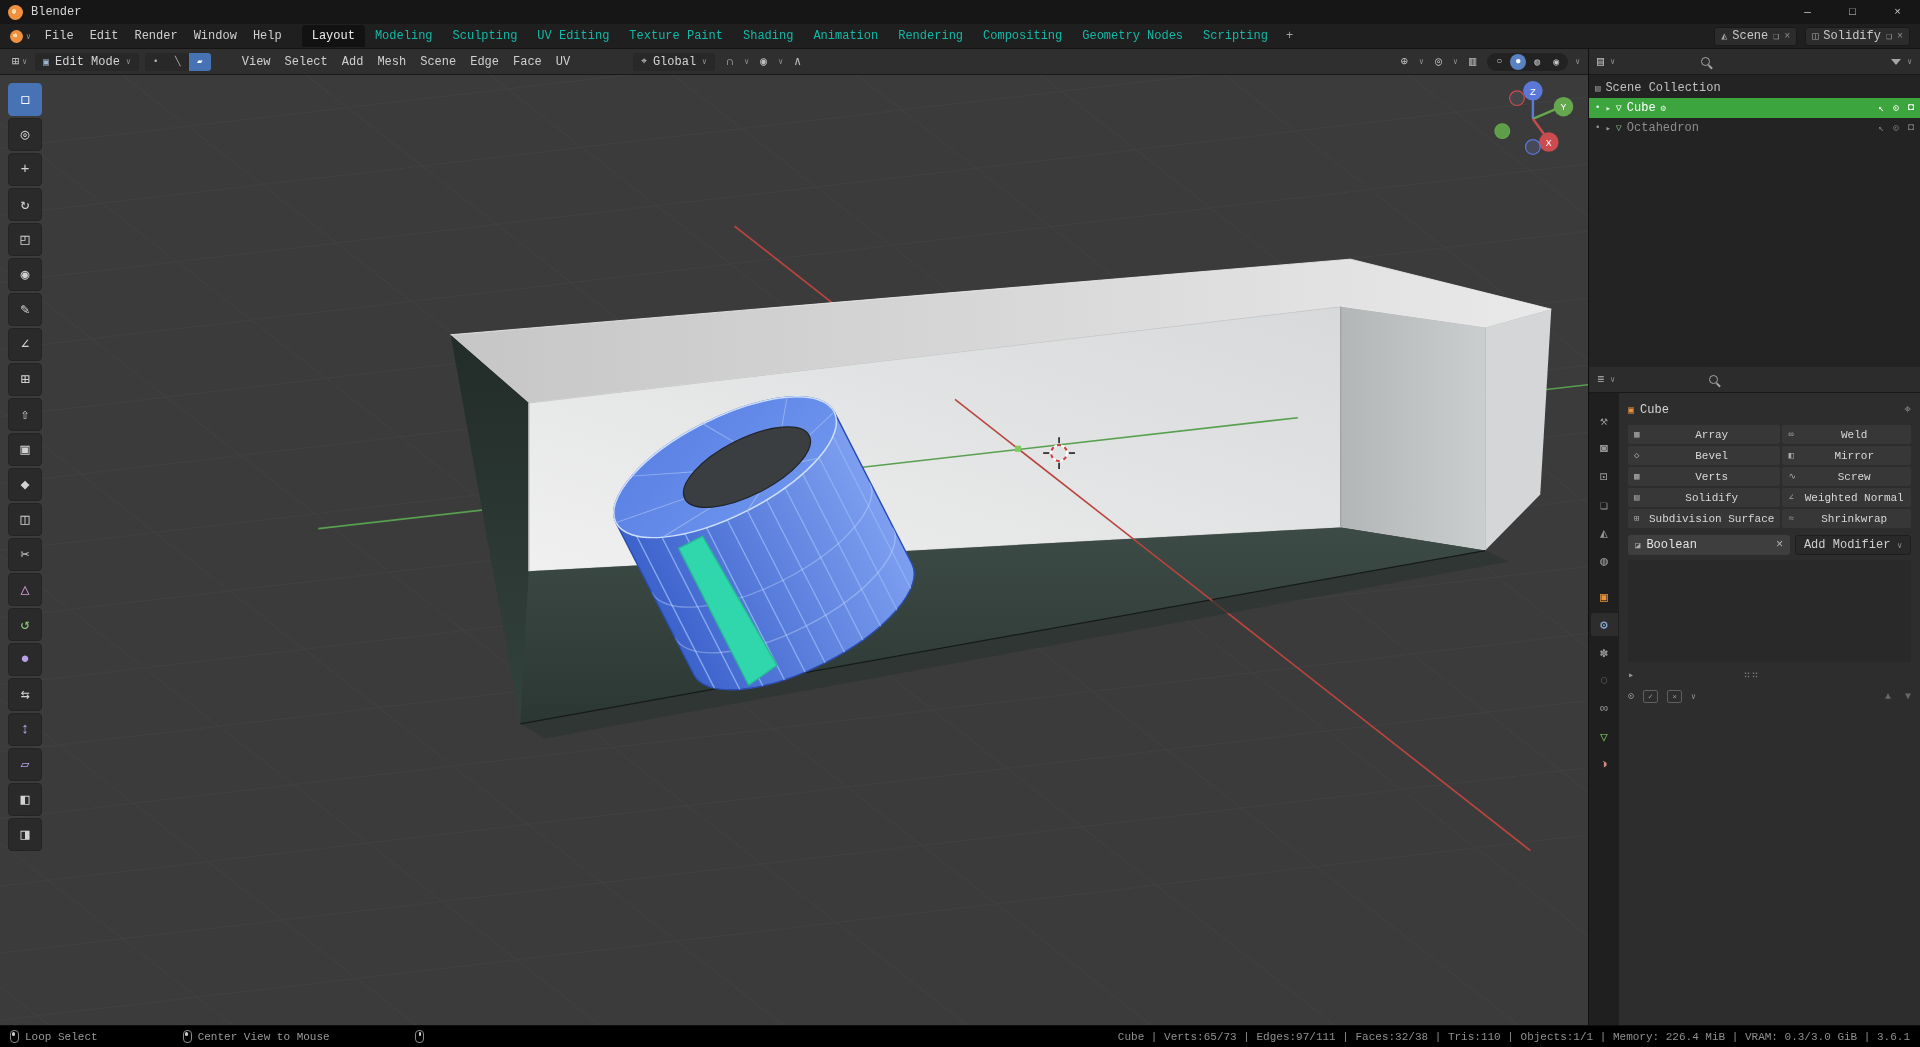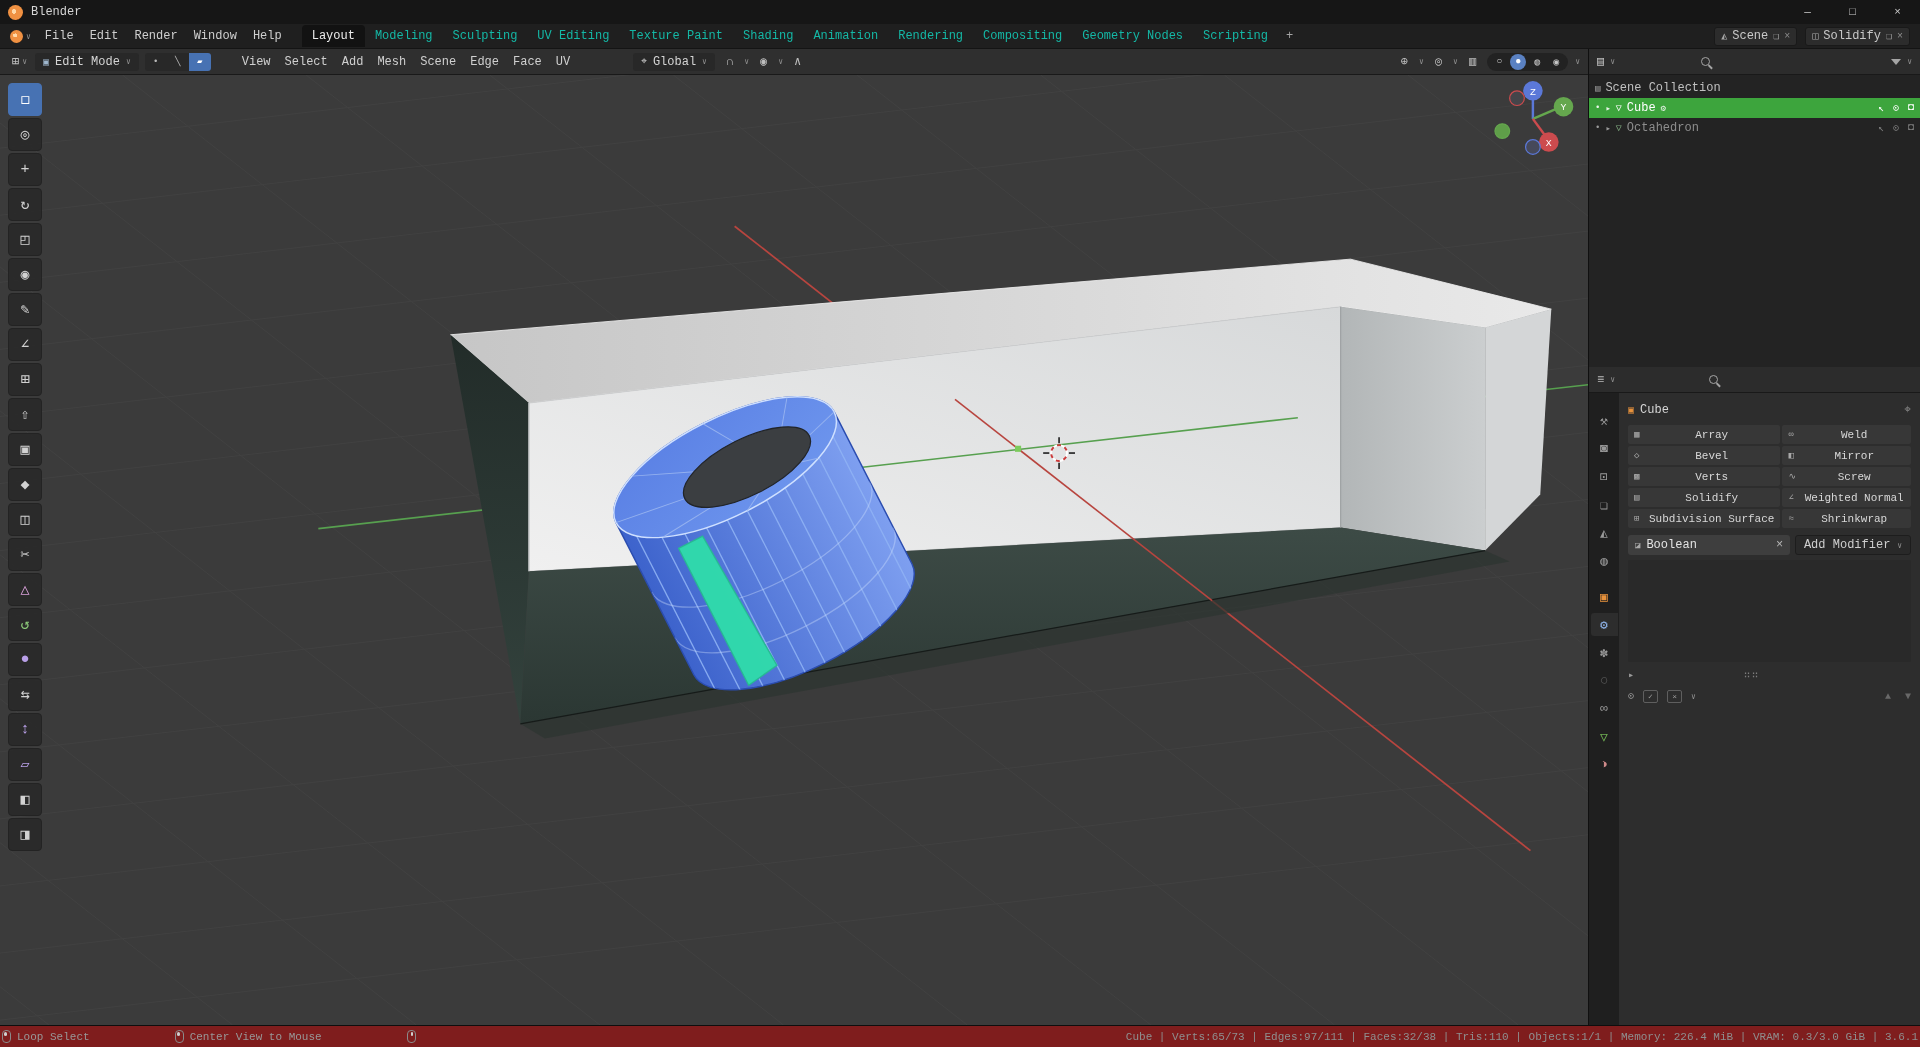--- a/index.html
+++ b/index.html
@@ -82,22 +82,22 @@
   .boolbtn{flex:1.3;height:20px;background:#3e3e3e;border-radius:3px;display:flex;align-items:center;gap:6px;padding:0 7px;color:#e4e4e4}
   .boolbtn .x{margin-left:auto;color:#b5b5b5}
   .addmod{flex:1;height:20px;background:#292929;border:1px solid #1d1d1d;border-radius:3px;display:flex;align-items:center;justify-content:center;gap:7px;color:#cfcfcf}
   .stack-empty{height:102px;background:#292929;border-radius:2px}
   .panelrow{display:flex;align-items:center;height:15px;color:#9a9a9a;font-size:10px}
   .panelrow .dots{margin-left:110px;letter-spacing:2px;color:#7d7d7d}
   .iconsrow{display:flex;align-items:center;gap:9px;height:18px;color:#9a9a9a;font-size:10px}
   .chk{width:15px;height:13px;border:1px solid #5f5f5f;border-radius:2px;display:flex;align-items:center;justify-content:center;font-size:8px}
   .iconsrow .rgt{margin-left:auto;display:flex;gap:14px;color:#686868}
   
-  .statusbar{position:absolute;left:0;top:1025px;right:0;height:22px;background:#7f1d1d;border-top:1px solid #0e0e0e;
-             display:flex;align-items:center;padding:0 2px;color:#989898;font-size:11px}
+  .statusbar{position:absolute;left:0;top:1025px;right:0;height:22px;background:#000000;border-top:1px solid #0e0e0e;
+             display:flex;align-items:center;padding:0 10px;color:#989898;font-size:11px}
   .hint{display:flex;align-items:center;gap:6px;margin-right:85px}
   .mouse{width:9px;height:13px;border:1px solid #8a8a8a;border-radius:4px;position:relative;flex:none}
   .mouse::before{content:"";position:absolute;left:1px;top:1px;width:3px;height:4px;background:#cfcfcf;border-radius:2px}
   .mouse.mid::before{left:3px;width:2px}
   .stats{margin-left:auto;color:#8f8f8f;white-space:nowrap}
 </style>
 </head>
 <body>
 
 <div id="app">

